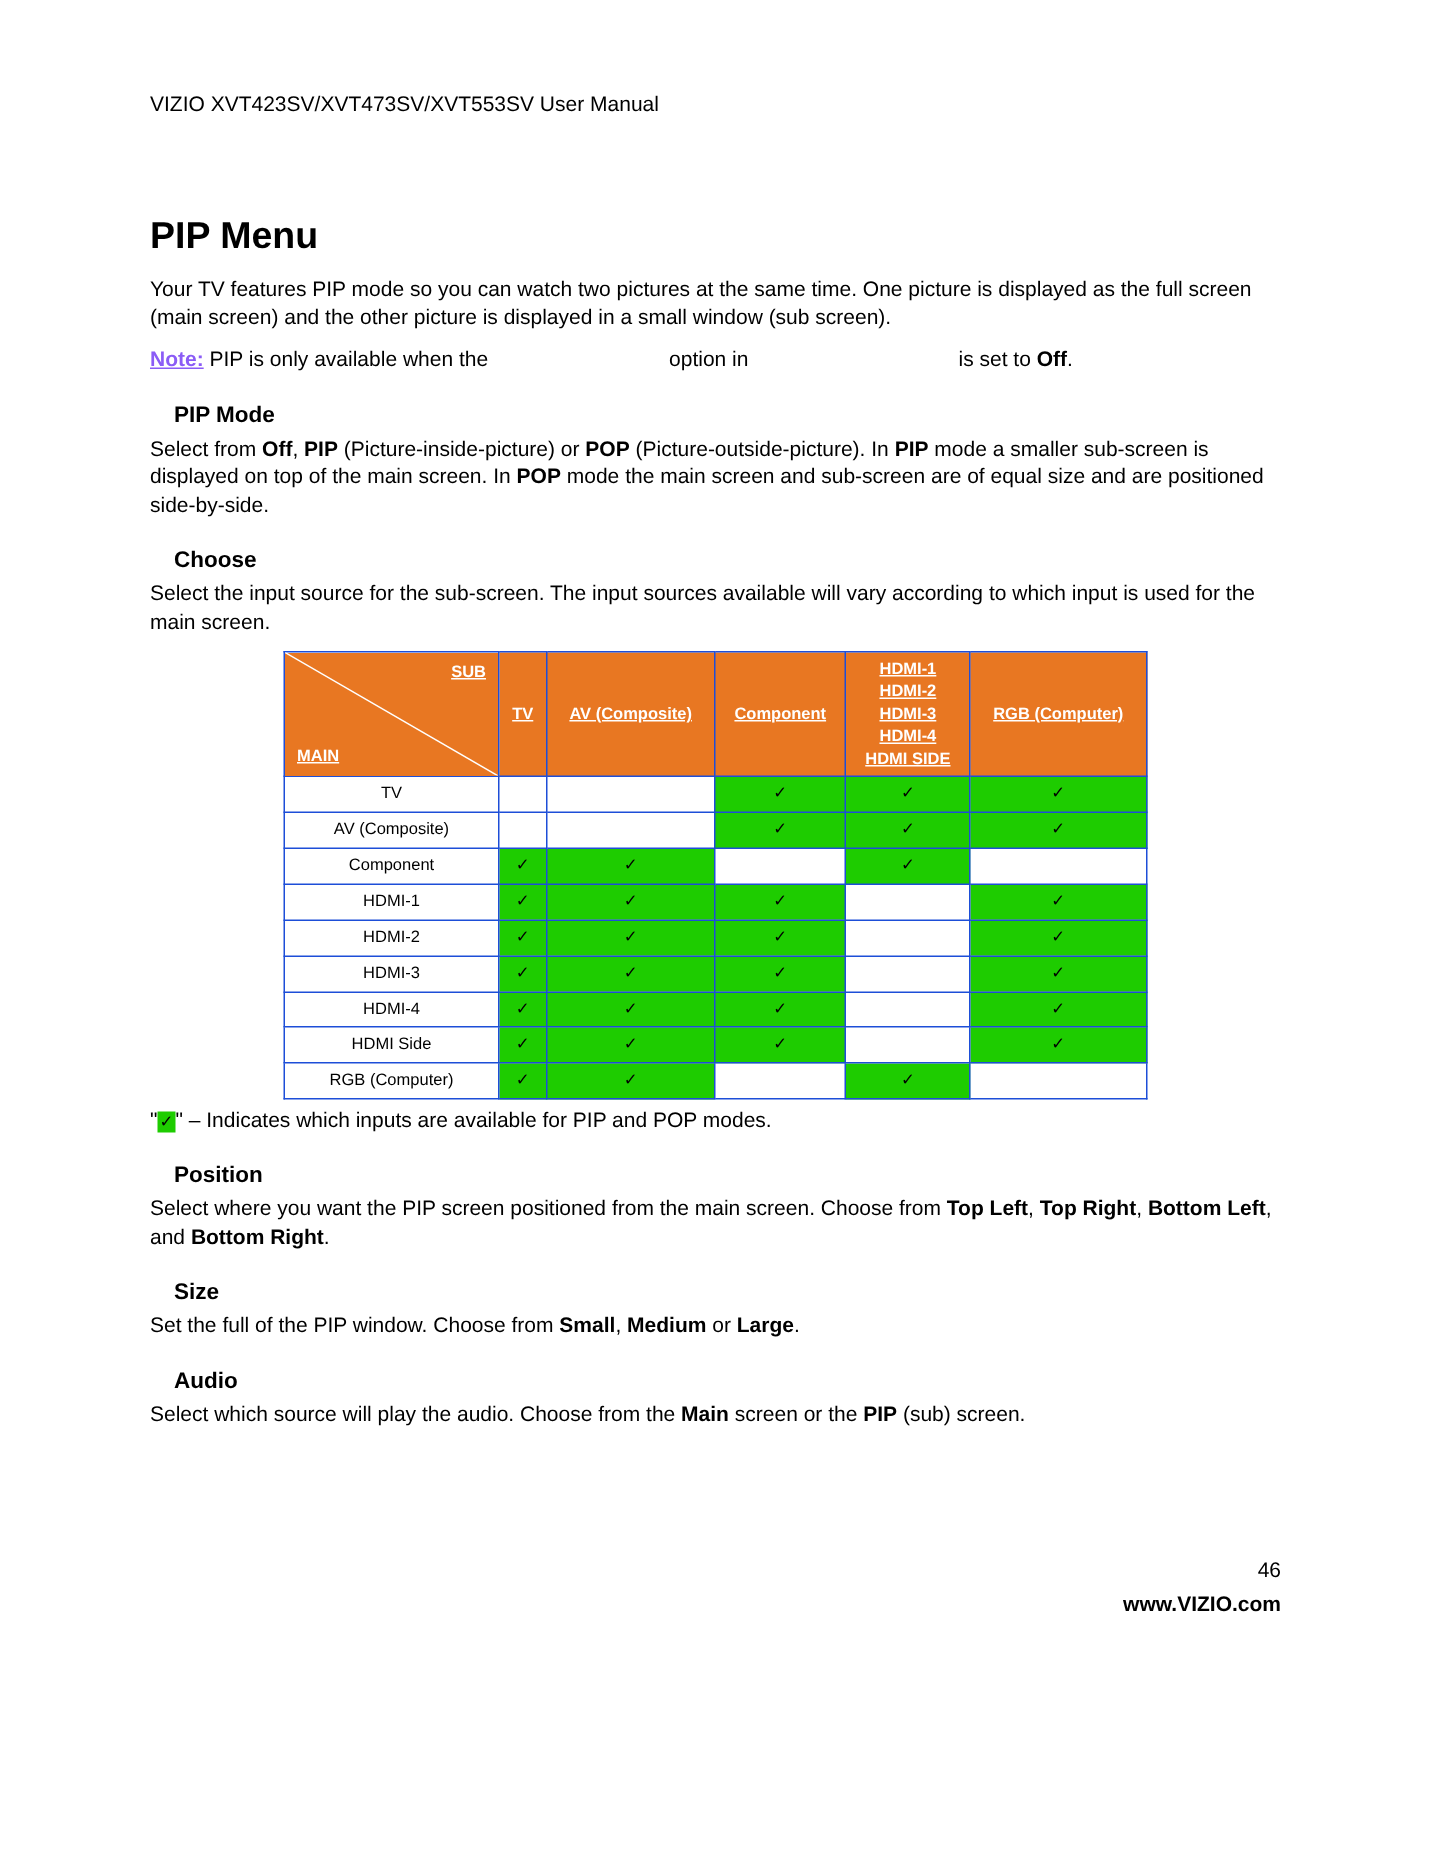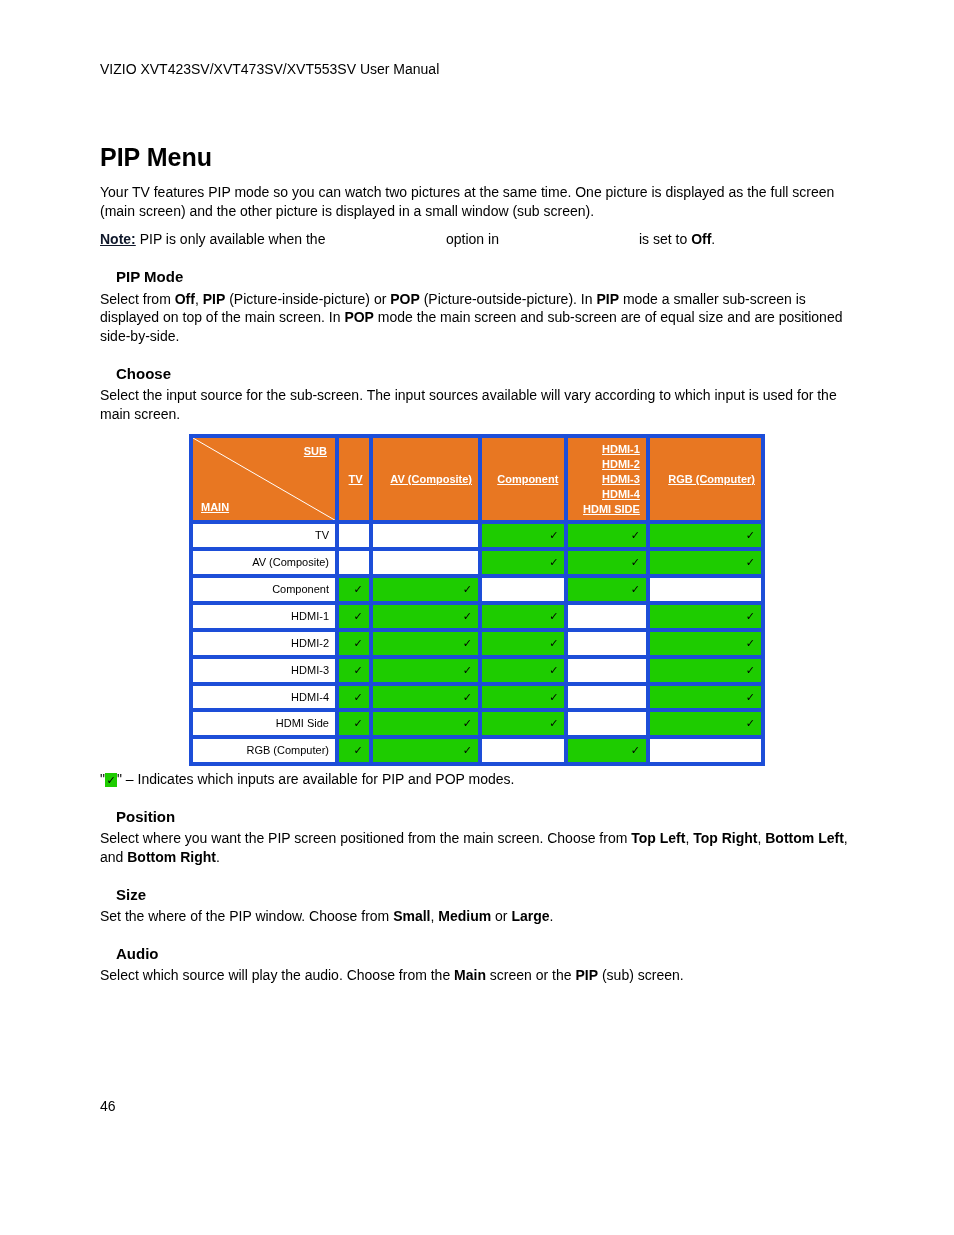--- a/index.html
+++ b/index.html
@@ -9,33 +9,33 @@
     margin: 0;
     padding: 60px 100px 40px 100px;
     width: 954px;
     box-sizing: border-box;
     line-height: 1.35;
   }
   .header-line { font-size: 14px; margin-bottom: 62px; }
   h1 { font-size: 25px; font-weight: bold; margin: 0 0 8px 0; }
   h2 { font-size: 15px; font-weight: bold; margin: 18px 0 2px 16px; }
   p { margin: 0 0 10px 0; }
-  .note-label { color: #0f172a; font-weight: bold; text-decoration: underline; }
+  .note-label { color: #8b5cf6; font-weight: bold; text-decoration: underline; }
   .bold { font-weight: bold; }
   .italic { font-style: italic; }
   table.pip {
     border-collapse: collapse;
     margin: 4px auto 4px auto;
     width: 576px;
   }
   table.pip th, table.pip td {
-    border: 4px solid #1d4ed8;
+    border: 1px solid #1d4ed8;
     padding: 4px 6px;
     font-size: 11px;
-    text-align: right;
+    text-align: center;
     vertical-align: middle;
   }
   table.pip th {
     background: #e87722;
     color: #fff;
     font-weight: bold;
   }
   th.corner {
     position: relative;
     height: 70px;
@@ -54,21 +54,21 @@
   th.corner svg { position: absolute; top:0; left:0; width:100%; height:100%; }
   th .ul { text-decoration: underline; }
   td.row-label { background: #fff; color:#000; font-size:11px; }
   td.check { background: #1ecc00; color:#000; text-align:center; font-size:12px; }
   td.empty { background: #fff; }
   .legend-check {
     background:#1ecc00; display:inline-block; width:12px; text-align:center;
     font-size:11px; line-height:14px;
   }
   .hdmi-col span { display:block; }
-  .footer { text-align:left; margin-top: 112px; font-size:14px; }
+  .footer { text-align:right; margin-top: 85px; font-size:14px; }
   .footer .page { margin-bottom:4px; }
   .footer .url { font-weight:bold; }
 </style>
 </head>
 <body>
 
 <div class="header-line">VIZIO XVT423SV/XVT473SV/XVT553SV User Manual</div>
 
 <h1>PIP Menu</h1>
 <p>Your TV features PIP mode so you can watch two pictures at the same time. One picture is displayed as the full screen (main screen) and the other picture is displayed in a small window (sub screen).</p>
@@ -192,23 +192,24 @@
   <span>"</span><span class="legend-check">✓</span><span>" – Indicates which inputs are available for PIP and POP modes.</span>
 </p>
 
 <h2>Position</h2>
 <p>
   <span>Select where you want the PIP screen positioned from the main screen. Choose from </span><span class="bold">Top Left</span><span>, </span><span class="bold">Top Right</span><span>, </span><span class="bold">Bottom Left</span><span>, and </span><span class="bold">Bottom Right</span><span>.</span>
 </p>
 
 <h2>Size</h2>
 <p>
-  <span>Set the where of the PIP window. Choose from </span><span class="bold">Small</span><span>, </span><span class="bold">Medium</span><span> or </span><span class="bold">Large</span><span>.</span>
+  <span>Set the full of the PIP window. Choose from </span><span class="bold">Small</span><span>, </span><span class="bold">Medium</span><span> or </span><span class="bold">Large</span><span>.</span>
 </p>
 
 <h2>Audio</h2>
 <p>
   <span>Select which source will play the audio. Choose from the </span><span class="bold">Main</span><span> screen or the </span><span class="bold">PIP</span><span> (sub) screen.</span>
 </p>
 
 <div class="footer">
   <div class="page">46</div>
+  <div class="url">www.VIZIO.com</div>
 </div>
 
 </body></html>

